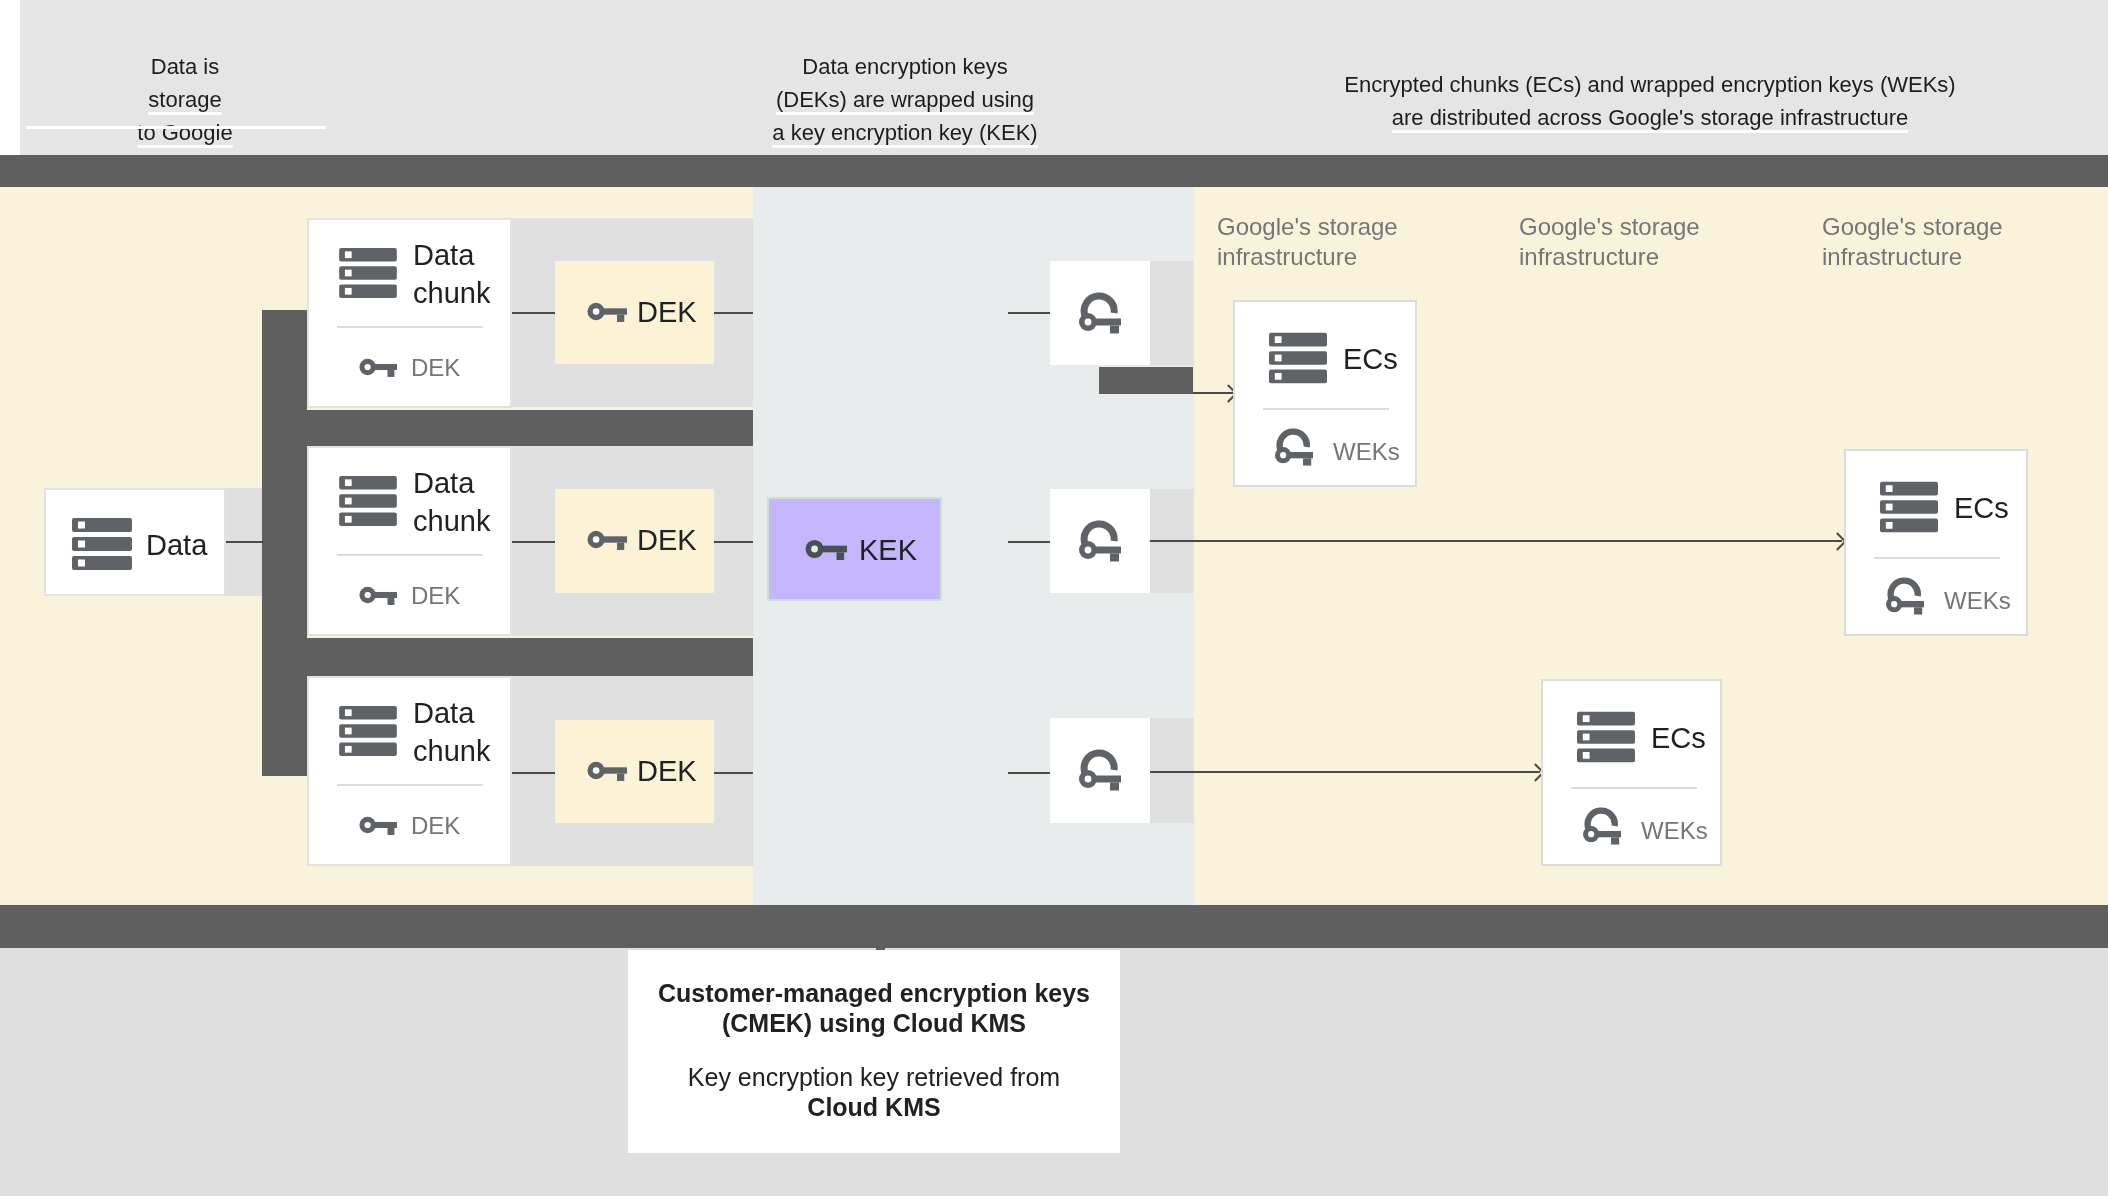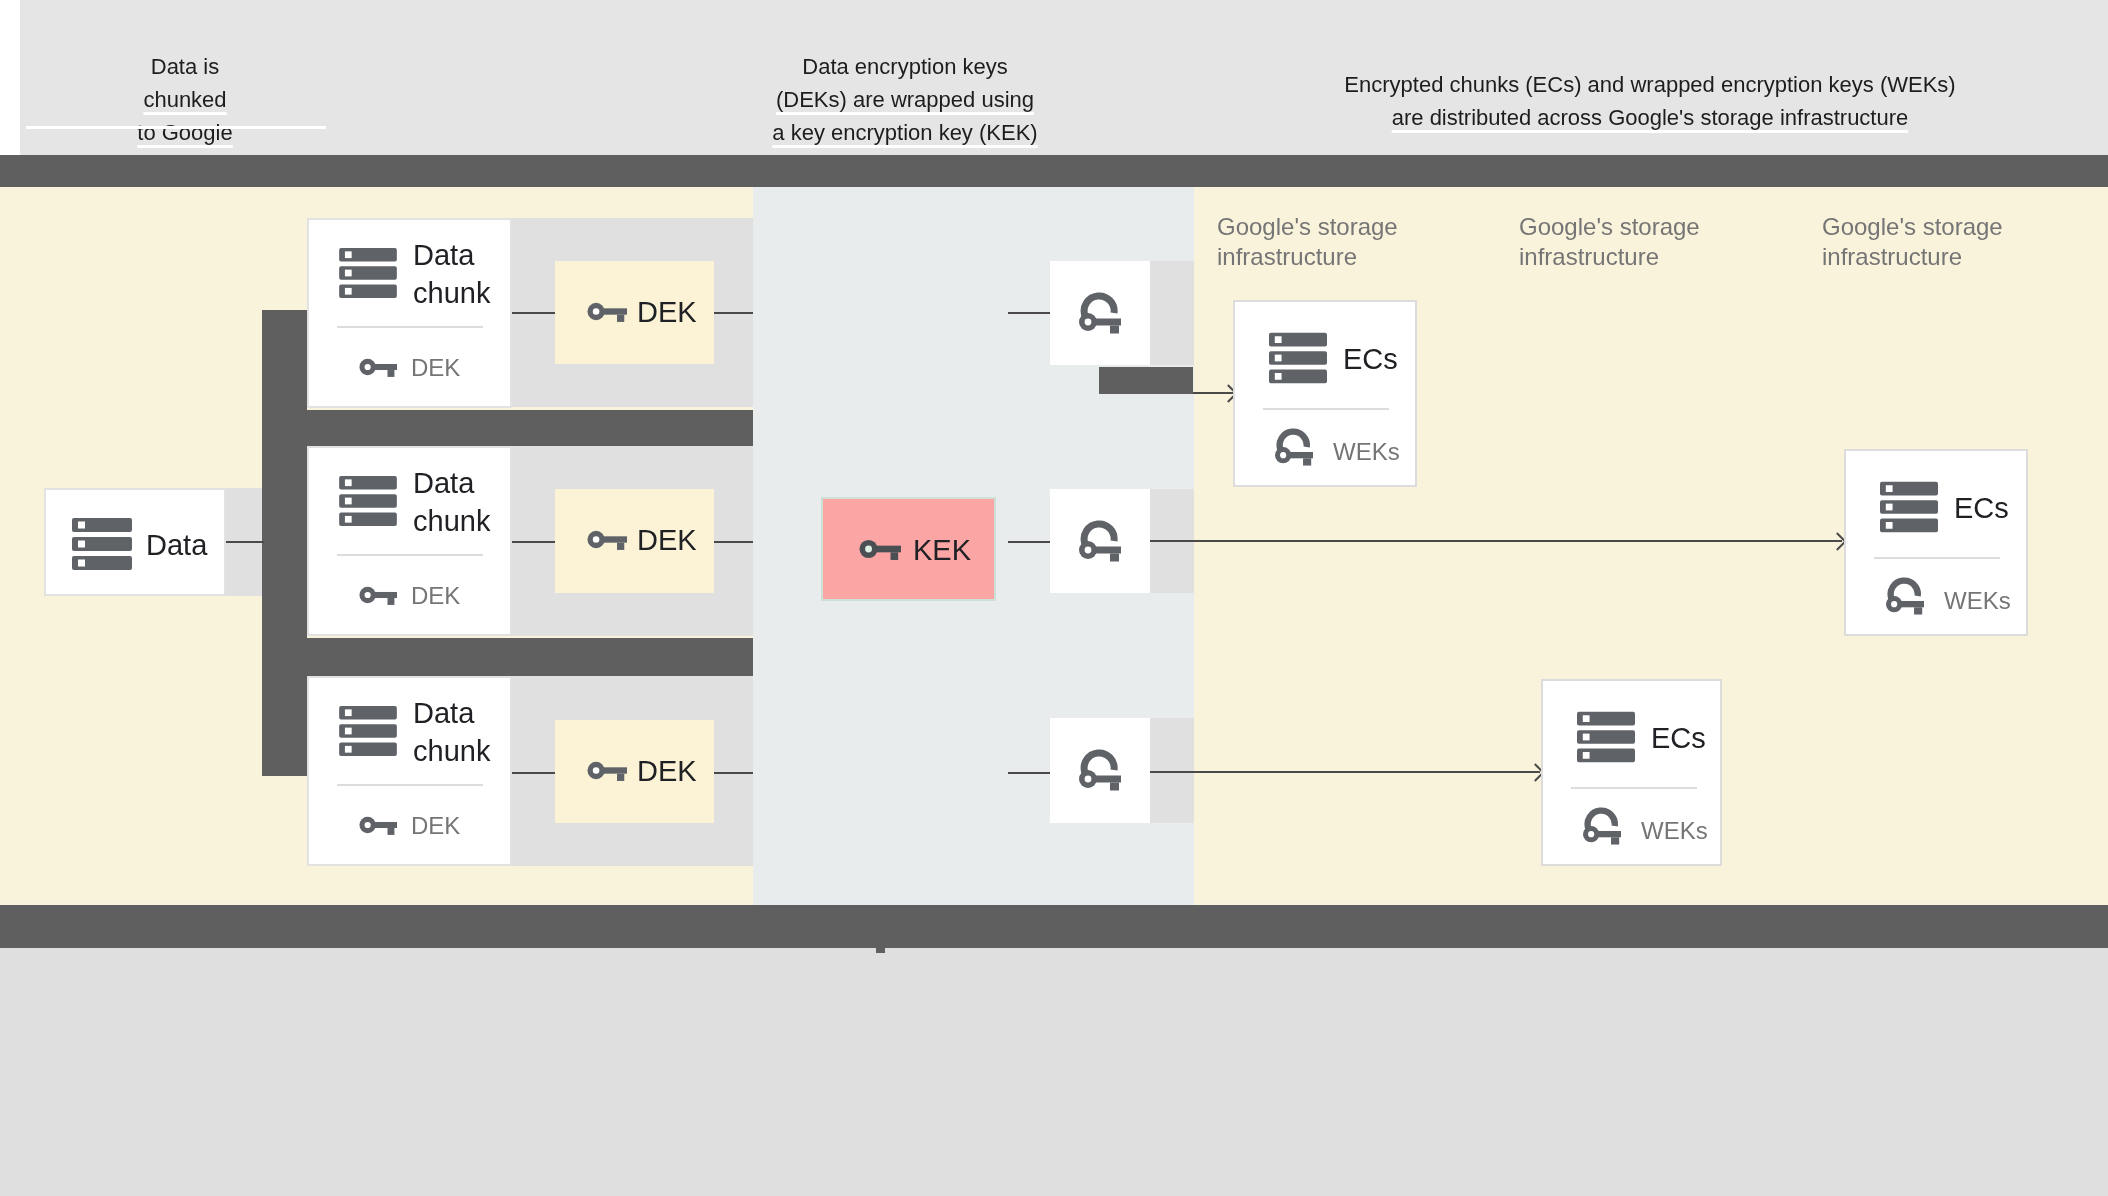--- a/index.html
+++ b/index.html
@@ -48,21 +48,21 @@
   .subtle{color:#757575;font-size:24px;}
   .divider{position:absolute;height:2px;background:#dcdcdc;}
 
   #data-box{left:44px;top:488px;width:182px;height:108px;}
   .chunk{width:205px;height:190px;}
   #chunk1{left:307px;top:218px;} #chunk2{left:307px;top:446px;} #chunk3{left:307px;top:676px;}
 
   .dek-card{position:absolute;width:159px;height:103px;background:#fcf3d6;}
   #dek1{left:555px;top:261px;} #dek2{left:555px;top:489px;height:104px;} #dek3{left:555px;top:720px;}
 
-  #kek-box{left:821px;top:497px;width:175px;height:104px;background:#fca5a5;border:2px solid #cde0d5;box-sizing:border-box;text-align:right;}
+  #kek-box{left:767px;top:497px;width:175px;height:104px;background:#c4b5fd;border:2px solid #cde0d5;box-sizing:border-box;text-align:right;}
 
   .keybox{position:absolute;width:100px;height:104px;background:#ffffff;}
   #key1{left:1050px;top:261px;} #key2{left:1050px;top:489px;} #key3{left:1050px;top:718px;height:105px;}
 
   .ecs{width:184px;height:187px;border:2px solid #dcdcdc;}
   #ecs1{left:1233px;top:300px;} #ecs2{left:1844px;top:449px;} #ecs3{left:1541px;top:679px;width:181px;}
 
   .slabel{position:absolute;color:#757575;font-size:24px;line-height:30px;}
   #slabel1{left:1217px;top:212px;} #slabel2{left:1519px;top:212px;} #slabel3{left:1822px;top:212px;}
 
@@ -79,21 +79,21 @@
   .icon{position:absolute;}
 </style>
 </head>
 <body>
 
 <div id="root">
 
   <div class="abs" id="hdr">
     <div class="hcol" id="hcol1" style="left:60px;top:50px;width:210px;">
       <span class="hline">Data is</span>
-      <span class="hline wl">chunked</span>
+      <span class="hline wl">storage</span>
       <span class="hline wl">to Google</span>
     </div>
     <div class="hcol" id="hcol4" style="left:1290px;top:68px;width:680px;">
       <span class="hline">Encrypted chunks (ECs) and wrapped encryption keys (WEKs)</span>
       <span class="hline wl">are distributed across Google's storage infrastructure</span>
     </div>
     <div class="hcol" id="hcol3" style="left:735px;top:50px;width:300px;">
       <span class="hline">Data encryption keys</span>
       <span class="hline wl">(DEKs) are wrapped using</span>
       <span class="hline wl">a key encryption key (KEK)</span>
@@ -429,14 +429,21 @@
           <rect x="33" y="33.5" width="9" height="8" fill="#5f6368"></rect>
         </svg>
     </span>
     <span class="subtle abs" style="left:98px;top:136px;">WEKs</span>
   </div>
 
   <div class="abs" id="band-bottom"></div>
   <div class="abs" id="bottom-bg"></div>
   <div class="abs" id="nub"></div>
 
+  <div class="abs" id="callout">
+    <span class="b">Customer-managed encryption keys</span>
+    <span class="b">(CMEK) using Cloud KMS</span>
+    <span class="gap"></span>
+    <span class="r">Key encryption key retrieved from</span>
+    <span class="b">Cloud KMS</span>
+  </div>
 
 </div>
 
 </body></html>

